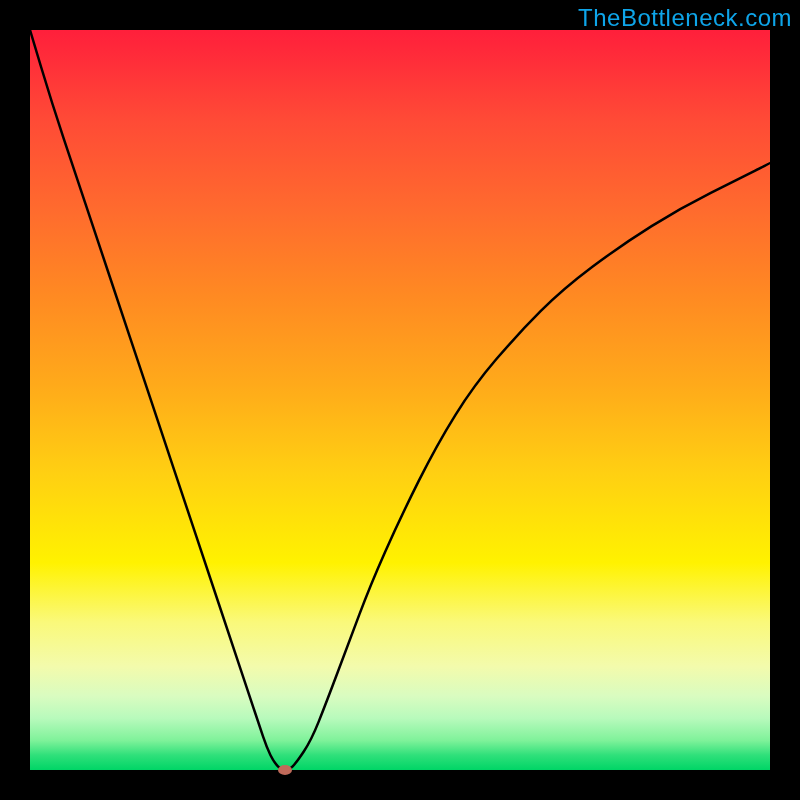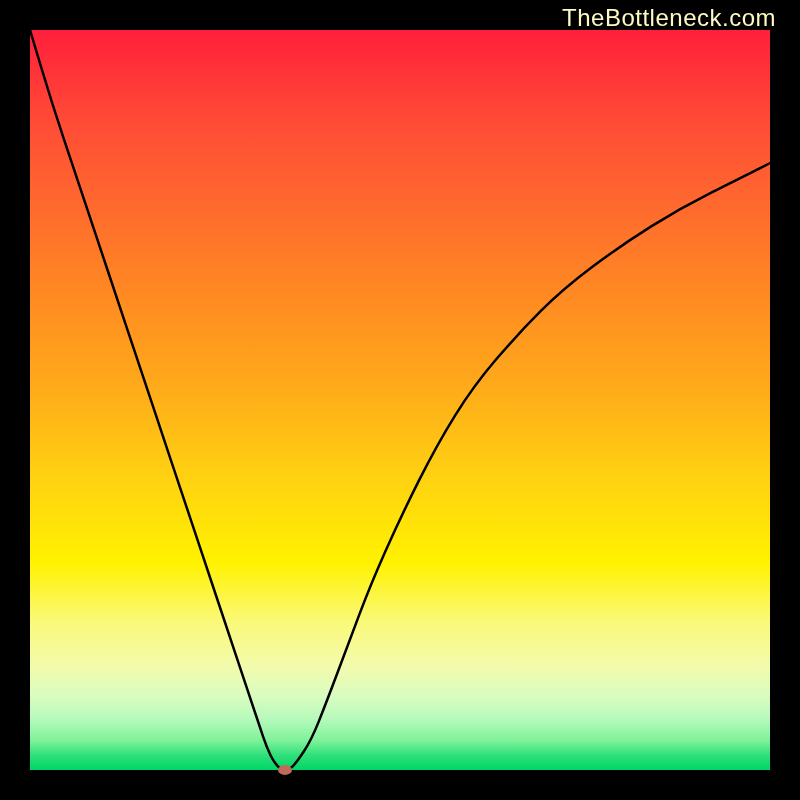--- a/index.html
+++ b/index.html
@@ -6,25 +6,25 @@
   html, body { width: 800px; height: 800px; overflow: hidden; background: #000; }
   .stage {
     position: relative;
     width: 800px;
     height: 800px;
     background: #000;
   }
   .watermark {
     position: absolute;
     top: 4px;
-    right: 24px;
+    right: 8px;
     font-family: Arial, Helvetica, sans-serif;
     font-size: 24px;
     font-weight: 500;
-    color: #fef9c3;
+    color: #0ea5e9;
     letter-spacing: 0.5px;
     z-index: 5;
   }
   .plot-area {
     position: absolute;
     left: 30px;
     top: 30px;
     width: 740px;
     height: 740px;
     background: linear-gradient(to bottom,

